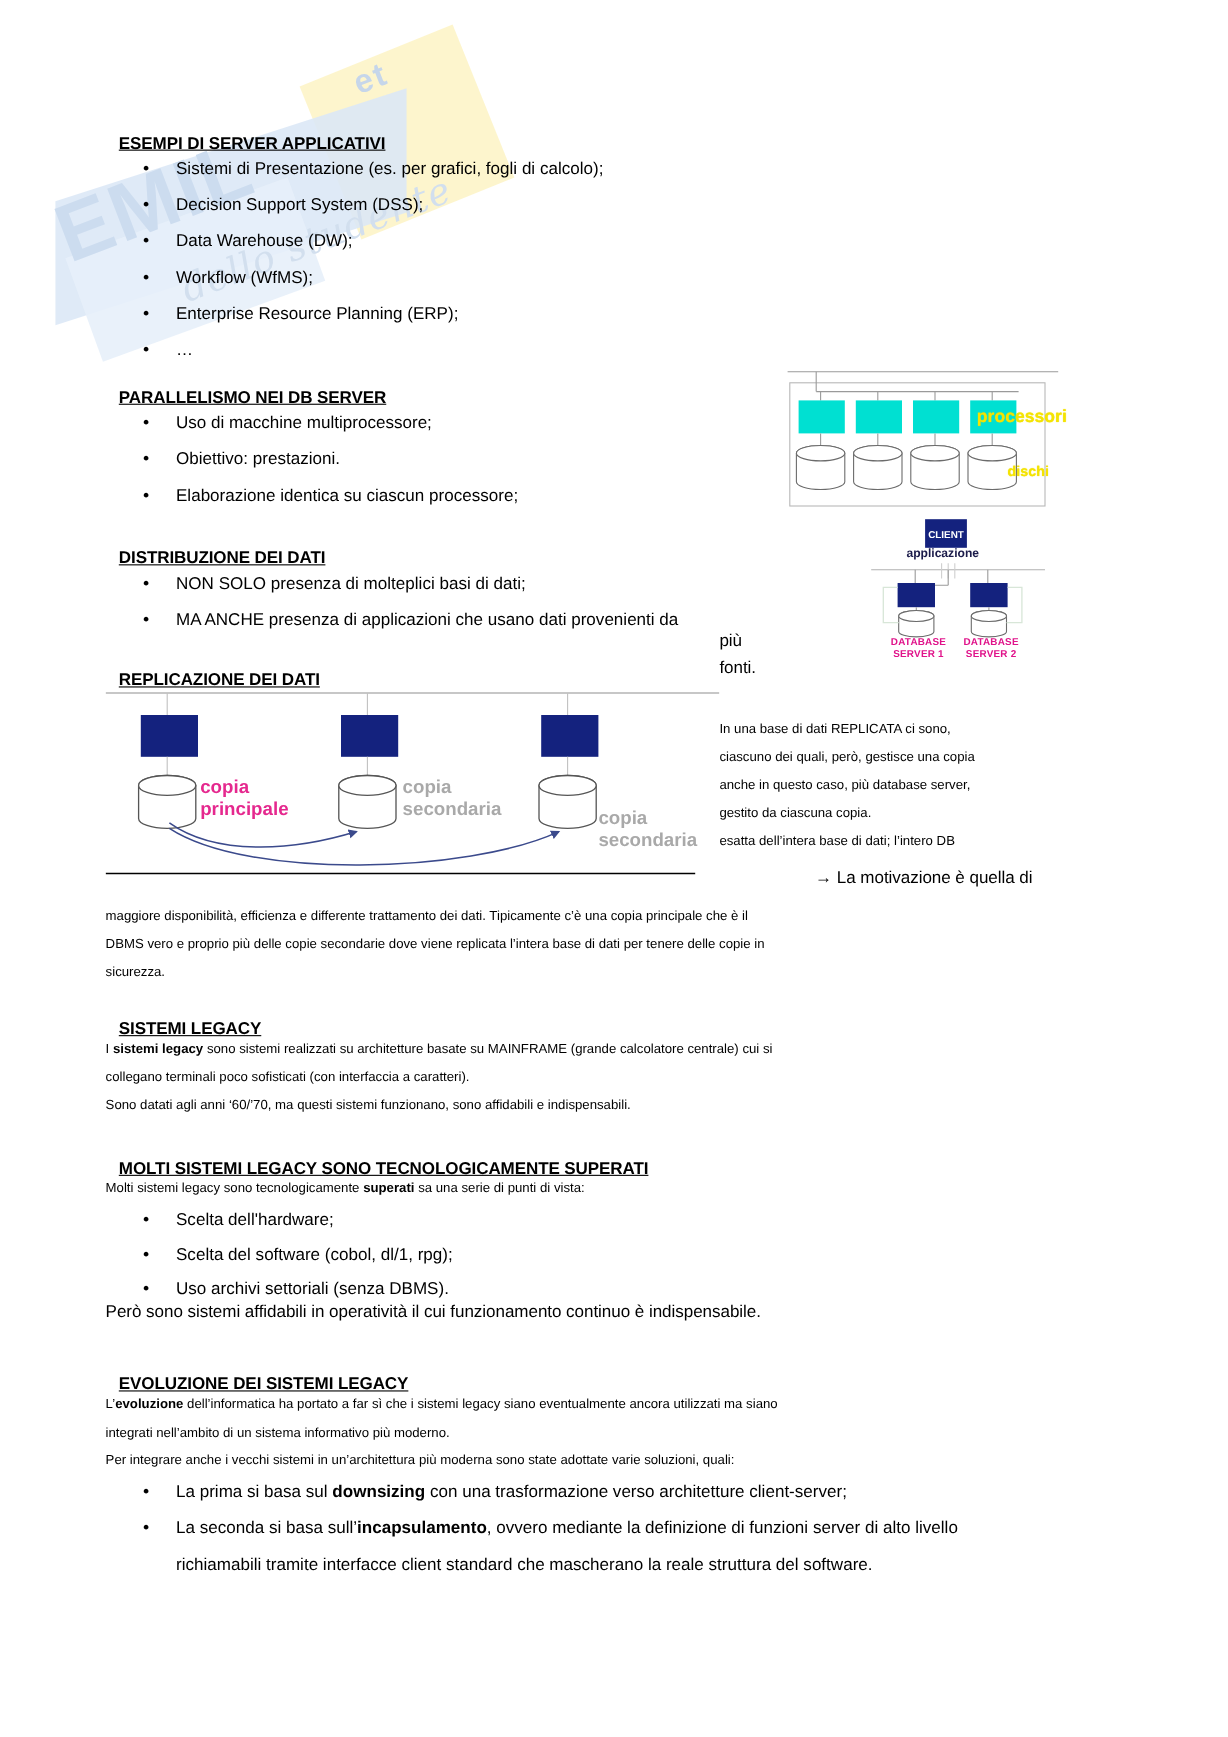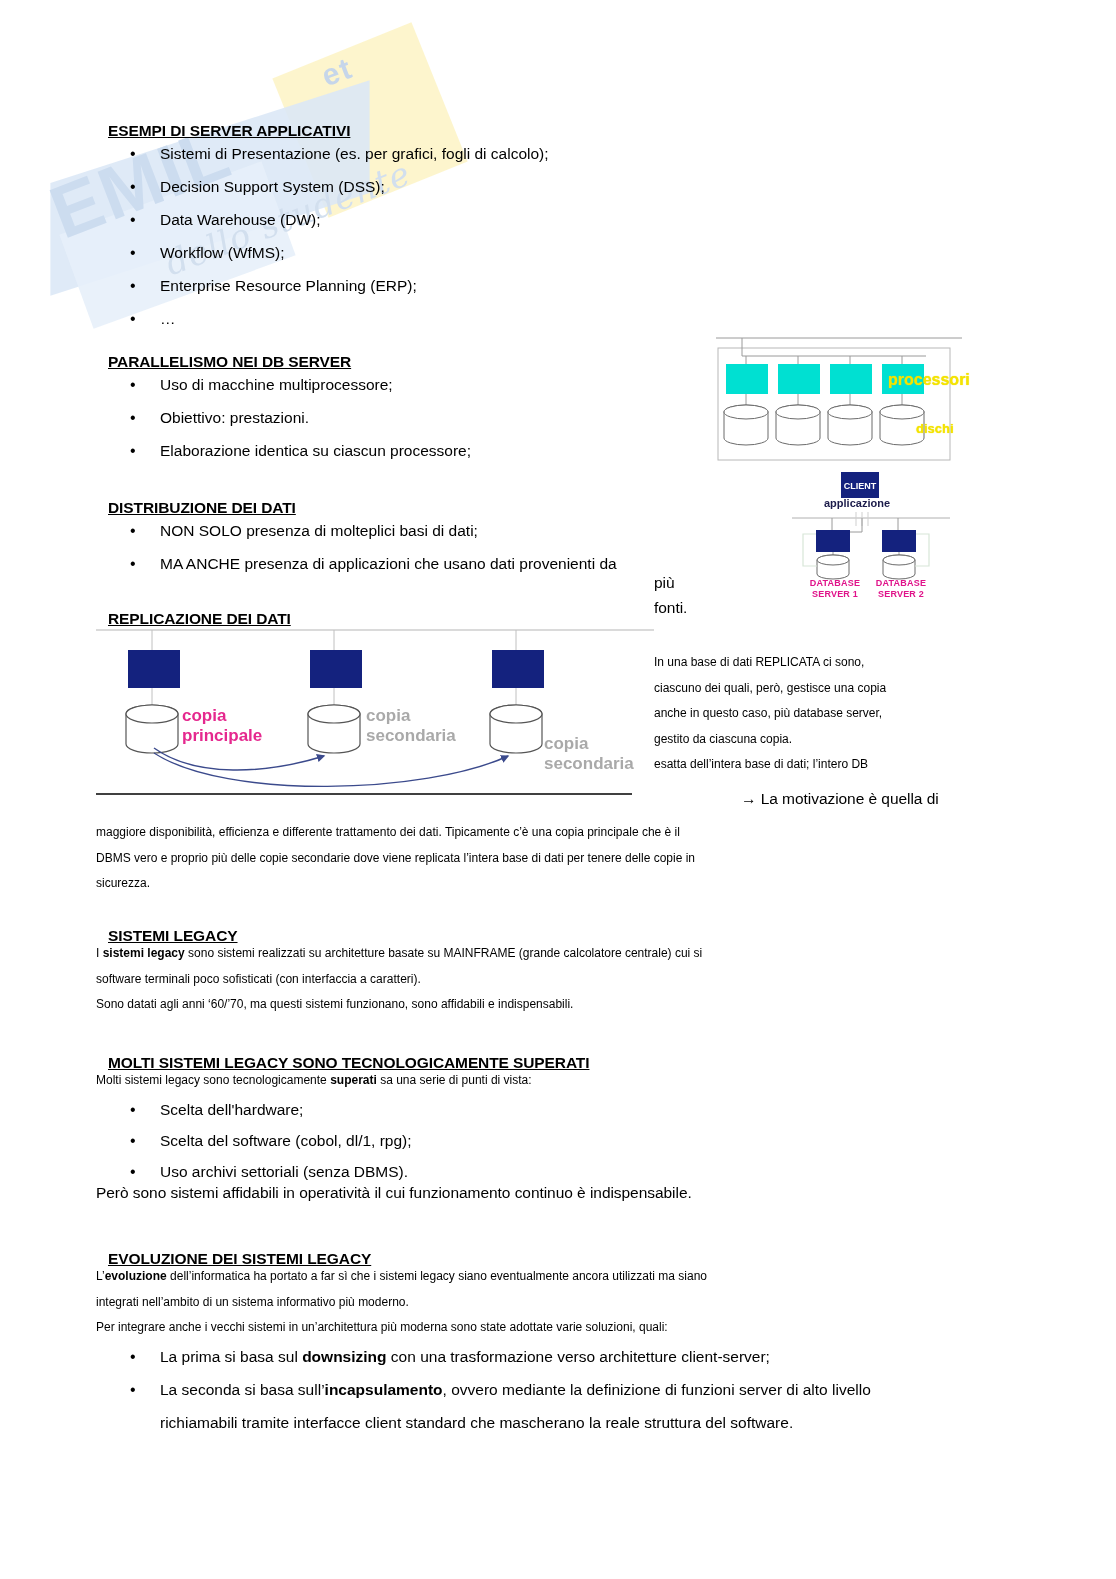--- a/index.html
+++ b/index.html
@@ -206,21 +206,21 @@
   <div class="block" style="left:96px; top:820px; width:906px;">
     <p>maggiore disponibilità, efficienza e differente trattamento dei dati. Tipicamente c’è una copia principale che è il</p>
     <p>DBMS vero e proprio più delle copie secondarie dove viene replicata l’intera base di dati per tenere delle copie in</p>
     <p>sicurezza.</p>
   </div>
 
   <h2 class="hd" style="left:96px; top:915px;">SISTEMI LEGACY</h2>
 
   <div class="block" style="left:96px; top:941px; width:915px;">
     <p><span>I </span><b>sistemi legacy</b><span> sono sistemi realizzati su architetture basate su MAINFRAME (grande calcolatore centrale) cui si</span></p>
-    <p>software terminali poco sofisticati (con interfaccia a caratteri).</p>
+    <p>collegano terminali poco sofisticati (con interfaccia a caratteri).</p>
     <p>Sono datati agli anni ‘60/’70, ma questi sistemi funzionano, sono affidabili e indispensabili.</p>
   </div>
 
   <h2 class="hd" style="left:96px; top:1042px;">MOLTI SISTEMI LEGACY SONO TECNOLOGICAMENTE SUPERATI</h2>
 
   <div class="block" style="left:96px; top:1068px; width:915px;">
     <p><span>Molti sistemi legacy sono tecnologicamente </span><b>superati</b><span> sa una serie di punti di vista:</span></p>
   </div>
 
   <ul class="bl tight" style="left:124px; top:1094px; width:600px;">

